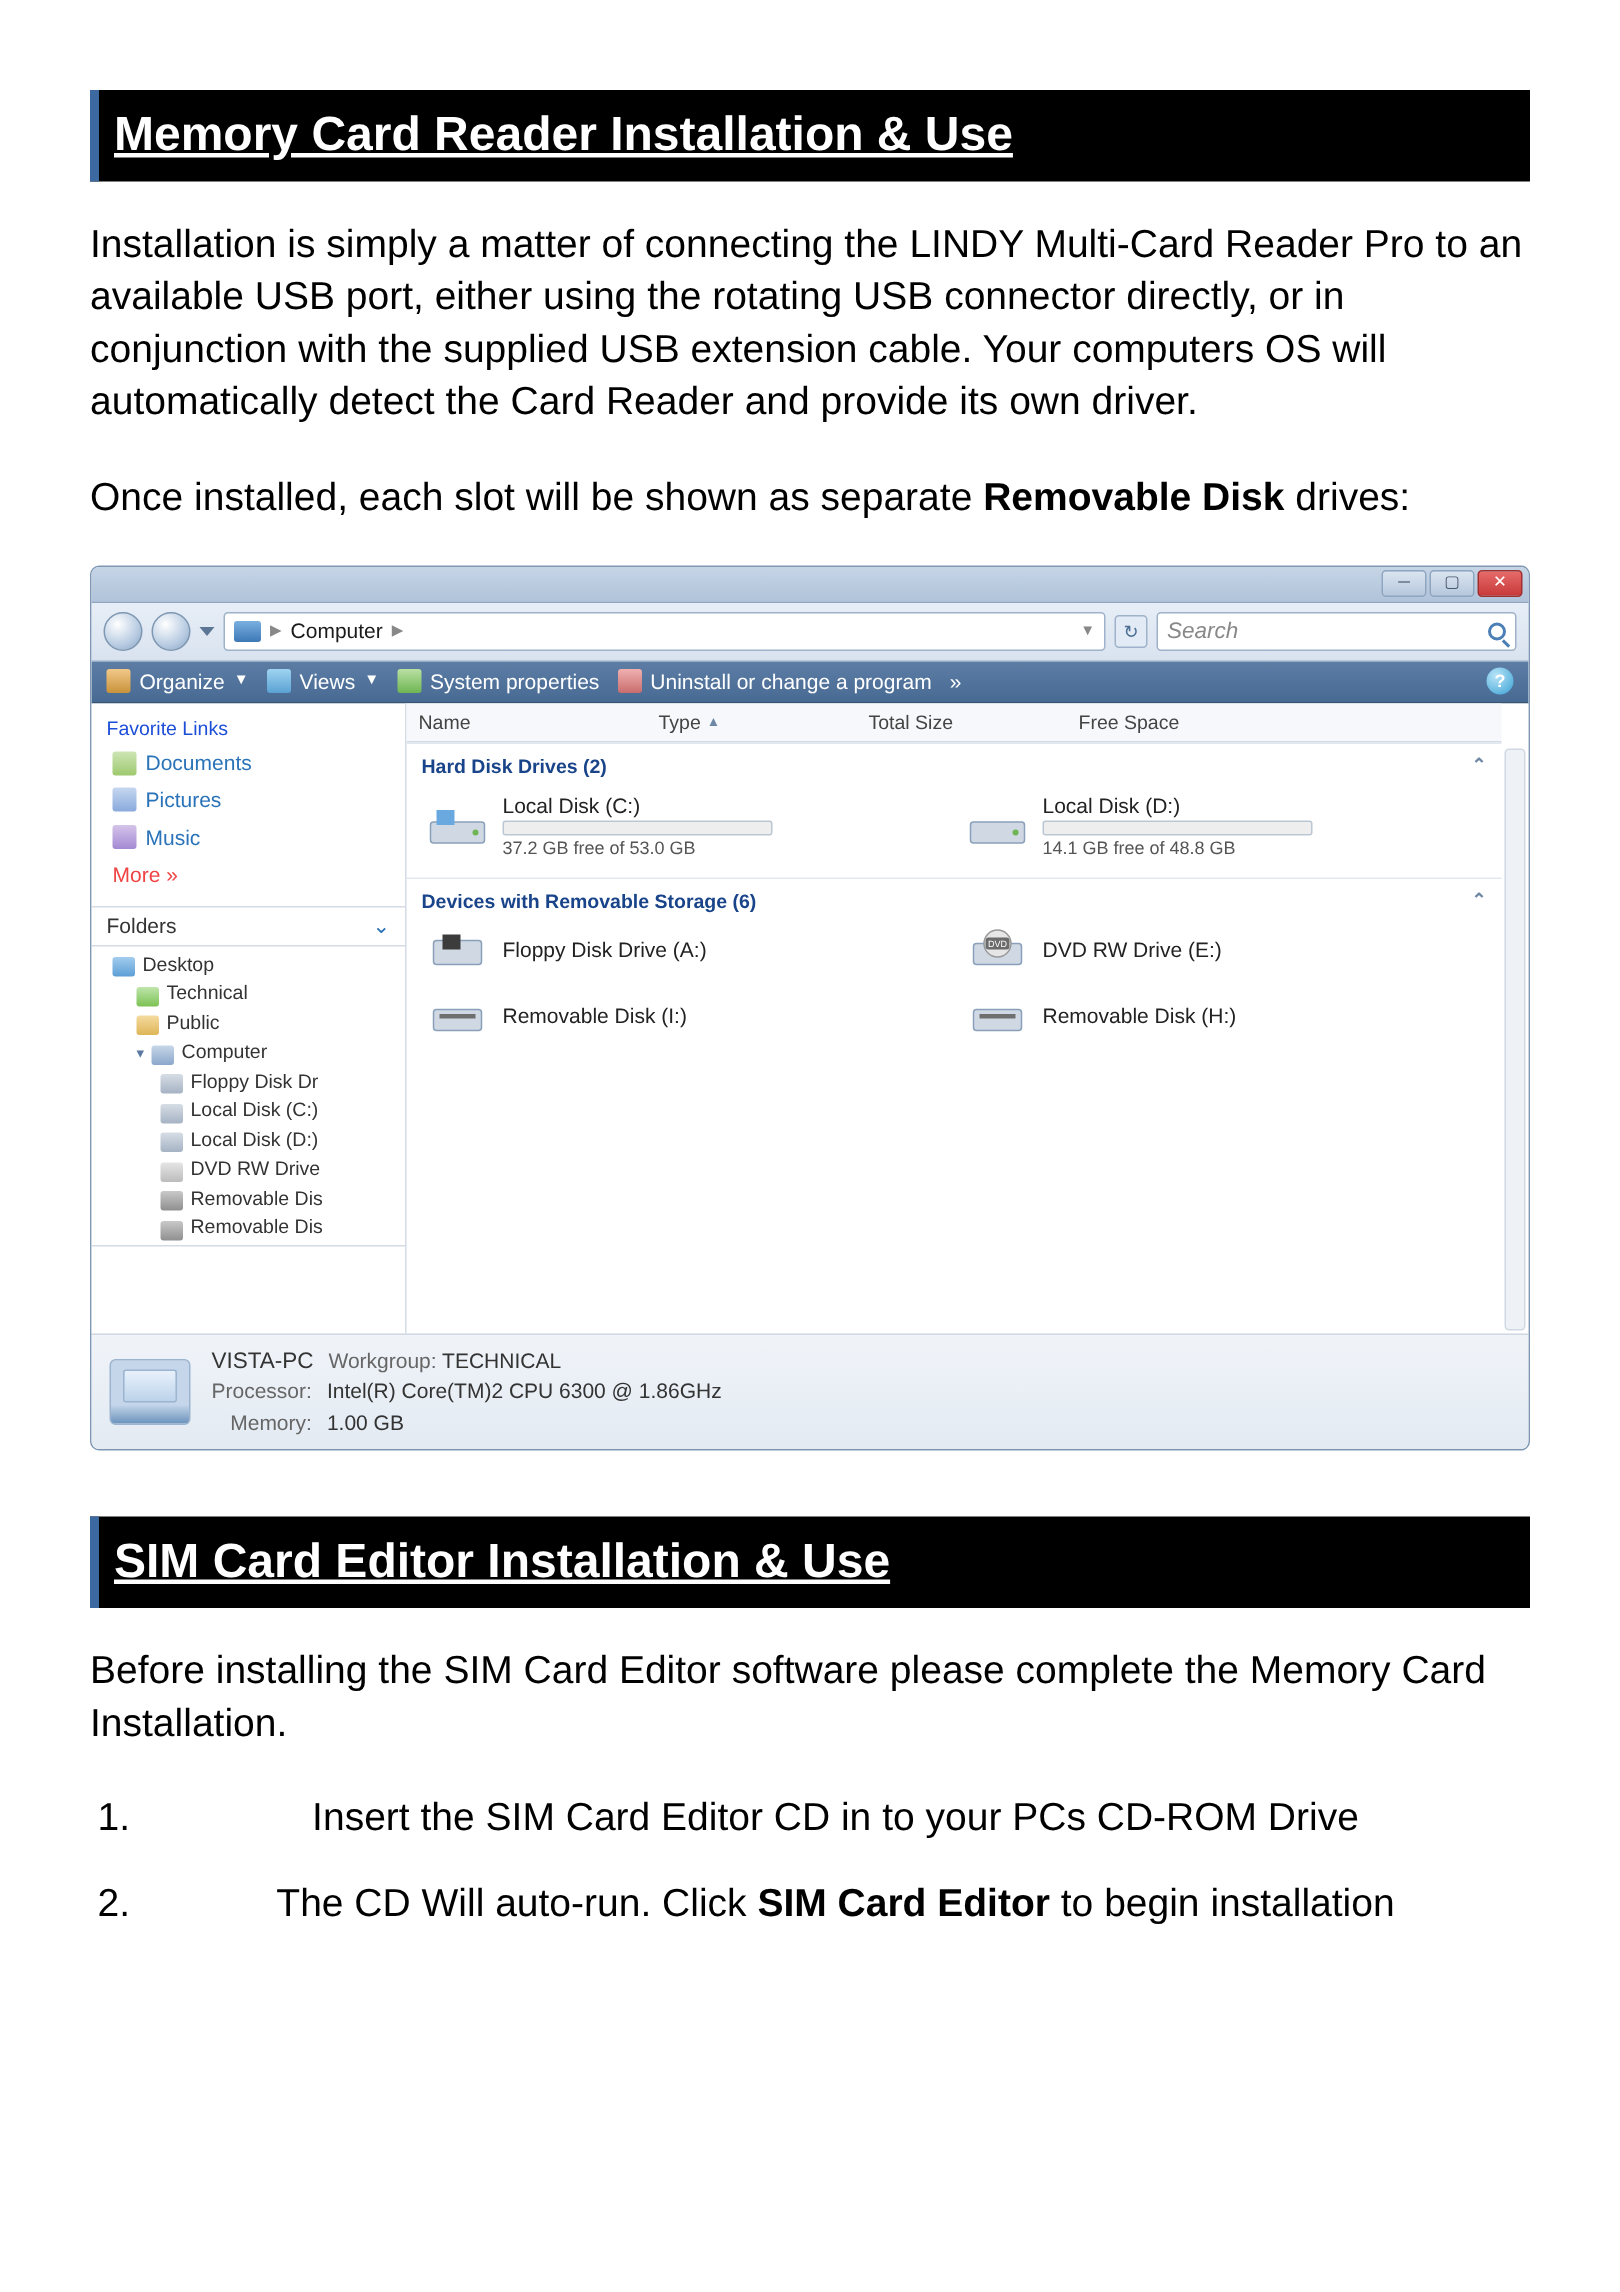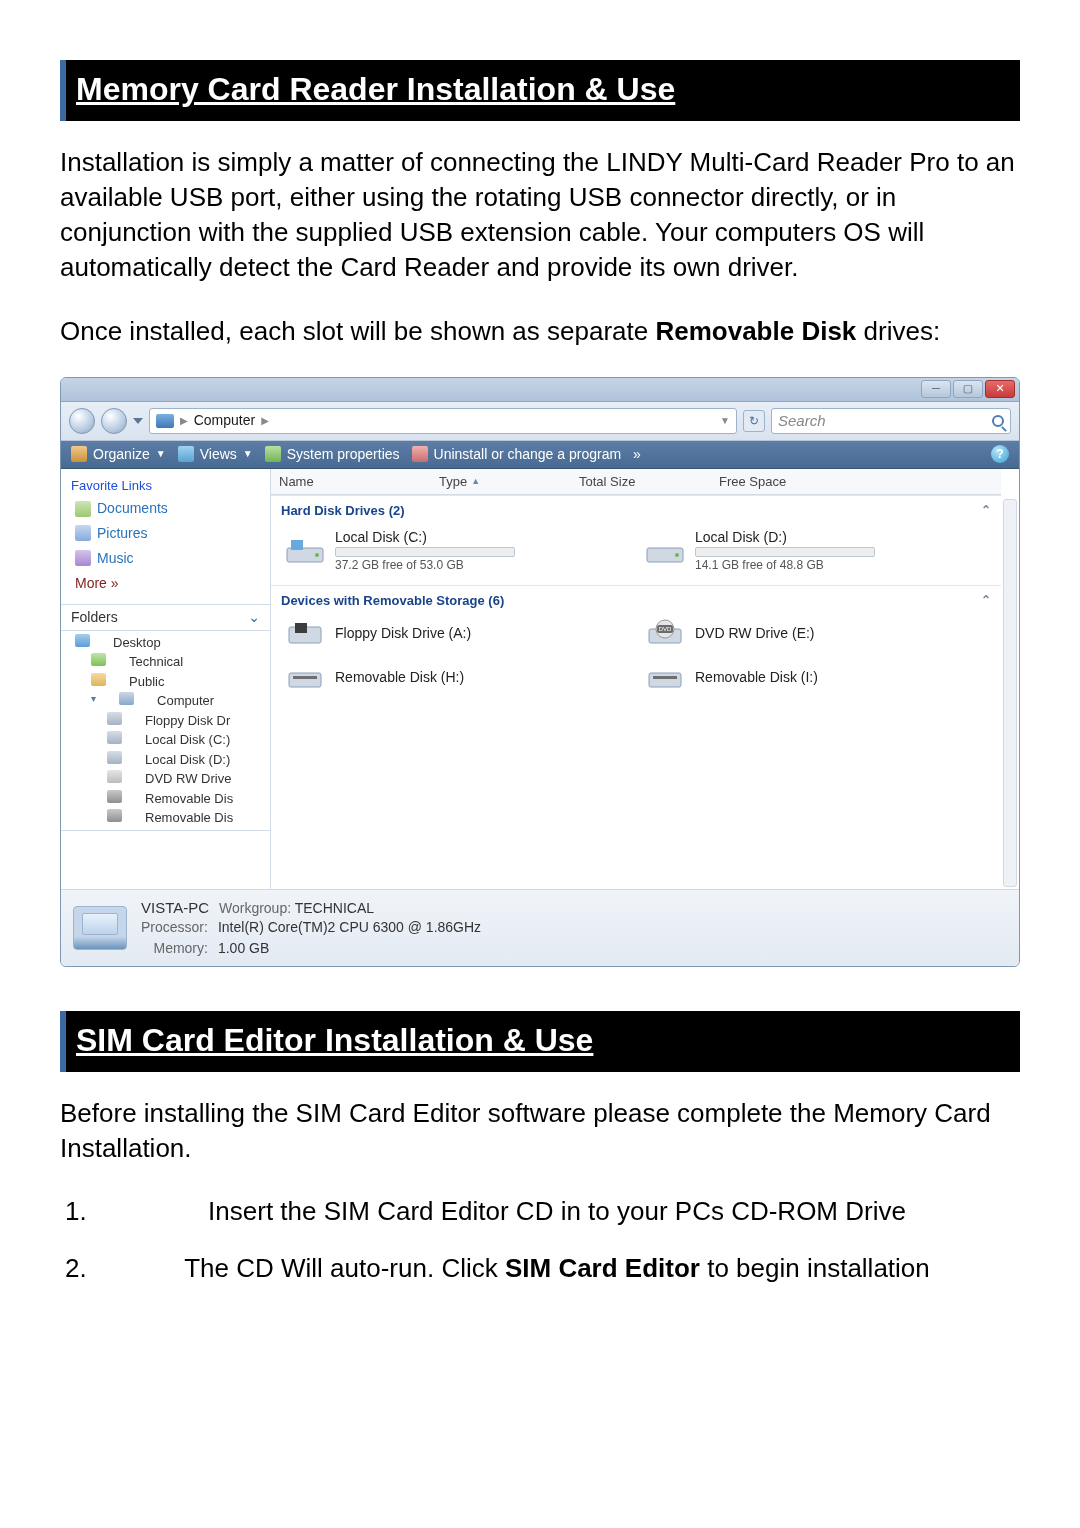--- a/index.html
+++ b/index.html
@@ -122,27 +122,27 @@
   .sidebar {
     width: 210px; border-right: 1px solid #d3dbe5; padding: 6px 0;
     font-size: 14px; color: #2a4e78;
   }
   .sidebar .section-label { padding: 2px 10px; color:#1d4ed8; font-size:13px; }
   .favlink { display:flex; align-items:center; gap:6px; padding:3px 14px; color:#2a73b8; cursor:pointer; }
   .favlink .fico { width:16px;height:16px; border-radius:2px; display:inline-block; }
   .fico.docs { background:linear-gradient(#cde5b4,#9ec96e); }
   .fico.pics { background:linear-gradient(#c6d7f0,#89aadd); }
   .fico.music{ background:linear-gradient(#d5c4ea,#a389d2); }
-  .more { padding:3px 14px; color:#7f1d1d; }
+  .more { padding:3px 14px; color:#ef4444; }
   .folders-hdr {
     margin-top:8px; padding:3px 10px; border-top:1px solid #d3dbe5;
     display:flex; justify-content:space-between; align-items:center; color:#333;
   }
   .tree { padding: 2px 0 2px 14px; color:#333; }
-  .tree .node { display:flex; align-items:flex-start; gap:23px; padding:1px 0; font-size:13px; }
+  .tree .node { display:flex; align-items:flex-end; gap:5px; padding:1px 0; font-size:13px; }
   .tree .indent1 { padding-left: 16px; }
   .tree .indent2 { padding-left: 32px; }
   .tree .dico { width:15px;height:13px; display:inline-block; border-radius:2px; }
   .dico.desk { background:linear-gradient(#a3cdee,#5c9ed6); }
   .dico.tech { background:linear-gradient(#bfe5ab,#7cc254); }
   .dico.pub  { background:linear-gradient(#f5dba0,#deb558); }
   .dico.comp { background:linear-gradient(#c8d7e8,#8aa7cb); }
   .dico.floppy{ background:linear-gradient(#d6dde5,#a6b3c4); }
   .dico.hdc  { background:linear-gradient(#d6dde5,#a6b3c4); }
   .dico.hdd  { background:linear-gradient(#d6dde5,#a6b3c4); }
@@ -410,32 +410,32 @@
             </span>
         </div>
         <div class="drive">
           <span class="dicon">
             <svg viewBox="0 0 40 32">
                 <rect x="4" y="12" width="32" height="14" rx="2" fill="#cfd8e3" stroke="#8aa0ba"></rect>
                 <rect x="8" y="15" width="24" height="3" fill="#6f6f6f"></rect>
               </svg>
           </span>
           <span class="dtxt">
-              <span>Removable Disk (H:)</span>
+              <span>Removable Disk (I:)</span>
             </span>
         </div>
         <div class="drive">
           <span class="dicon">
             <svg viewBox="0 0 40 32">
                 <rect x="4" y="12" width="32" height="14" rx="2" fill="#cfd8e3" stroke="#8aa0ba"></rect>
                 <rect x="8" y="15" width="24" height="3" fill="#6f6f6f"></rect>
               </svg>
           </span>
           <span class="dtxt">
-              <span>Removable Disk (I:)</span>
+              <span>Removable Disk (H:)</span>
             </span>
         </div>
       </div>
 
       <div class="scrollbar-v"></div>
     </div>
   </div>
 
   <div class="statusbar">
     <div class="status-ico"></div>

